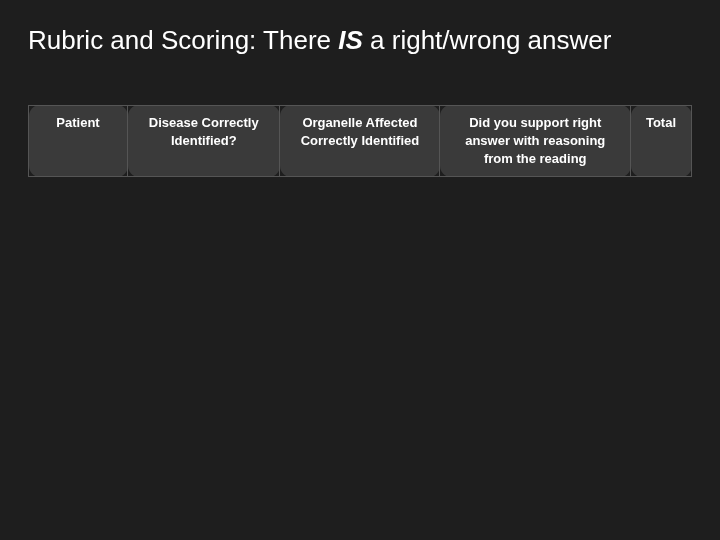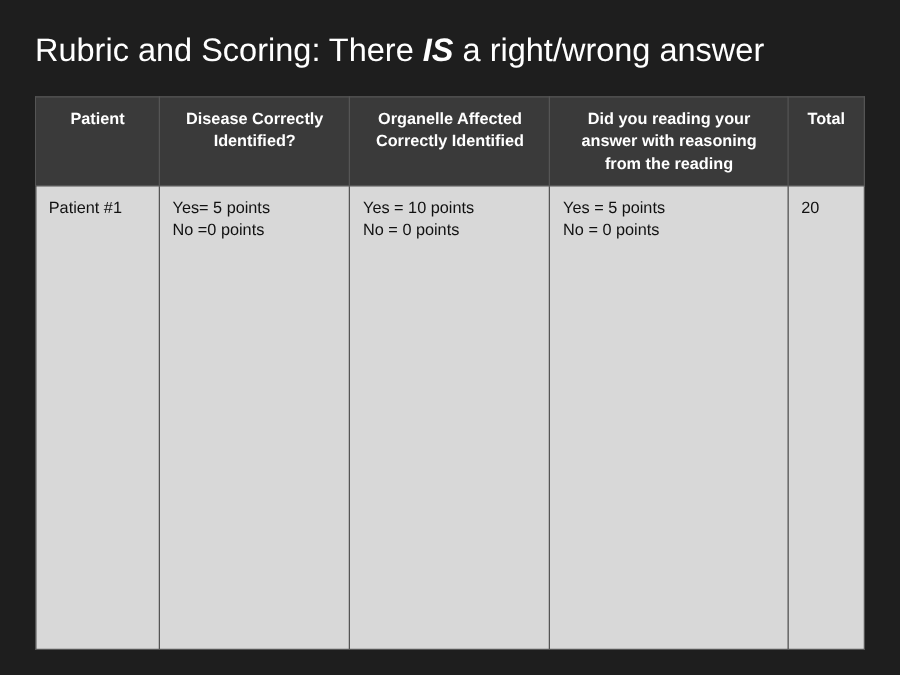--- a/index.html
+++ b/index.html
@@ -1,15 +1,15 @@
 <!DOCTYPE html>
 <html><head>
   <meta charset="utf-8">
   <style>
-    * { margin: 0; padding: 0; box-sizing: border-box; }
+    * { margin: 0; padding: 0; box-sizing: border-box; gap: 28px; }
 
     body {
       width: 720px;
       height: 540px;
       background-color: #2b2b2b;
       font-family: Arial, sans-serif;
       overflow: hidden;
     }
 
     .slide {
@@ -46,20 +46,21 @@
       padding: 8px 10px;
       font-size: 13px;
       vertical-align: top;
       line-height: 1.4;
     }
 
     thead tr th {
       background-color: #3a3a3a;
       color: #ffffff;
       font-weight: bold;
+      border-radius: 11px;
     }
 
     tbody tr td {
       background-color: #d8d8d8;
       color: #111111;
     }
 
     tbody tr:nth-child(even) td {
       background-color: #cccccc;
     }
@@ -77,27 +78,20 @@
   <div class="title">
     <span>Rubric and Scoring: There </span><span class="highlight">IS</span><span> a right/wrong answer</span>
   </div>
 
   <table>
     <thead>
       <tr>
         <th class="col-patient">Patient</th>
         <th class="col-disease">Disease Correctly Identified?</th>
         <th class="col-organelle">Organelle Affected Correctly Identified</th>
-        <th class="col-reasoning">Did you reading your answer with reasoning from the reading</th>
+        <th class="col-reasoning">Did you support right answer with reasoning from the reading</th>
         <th class="col-total">Total</th>
       </tr>
     </thead>
     <tbody id="table-body">
-    <tr>
-          <td>Patient #1</td>
-          <td>Yes= 5 points<br>No =0 points</td>
-          <td>Yes = 10 points<br>No = 0 points</td>
-          <td>Yes = 5 points<br>No = 0 points</td>
-          <td>20</td>
-        </tr>
       </tbody>
   </table>
 </div>
 
 </body></html>

